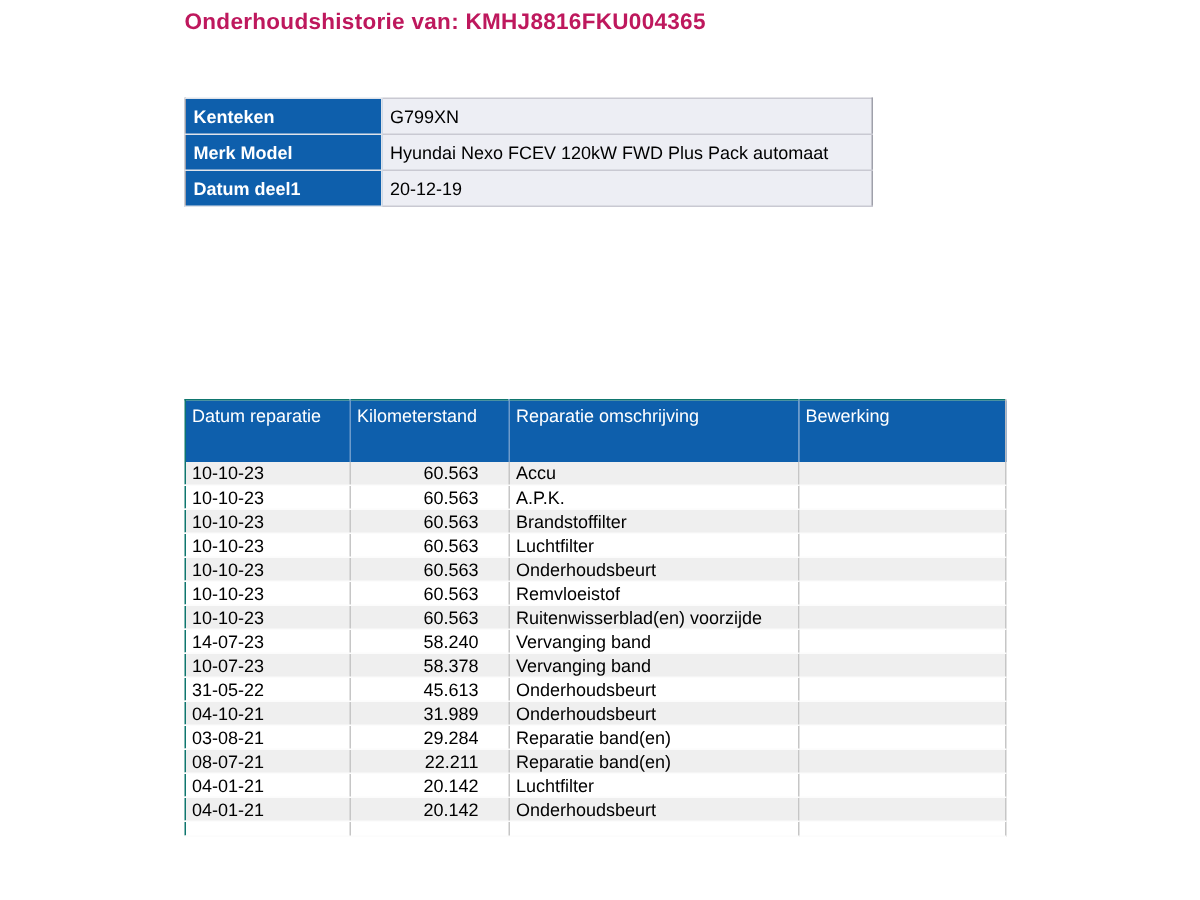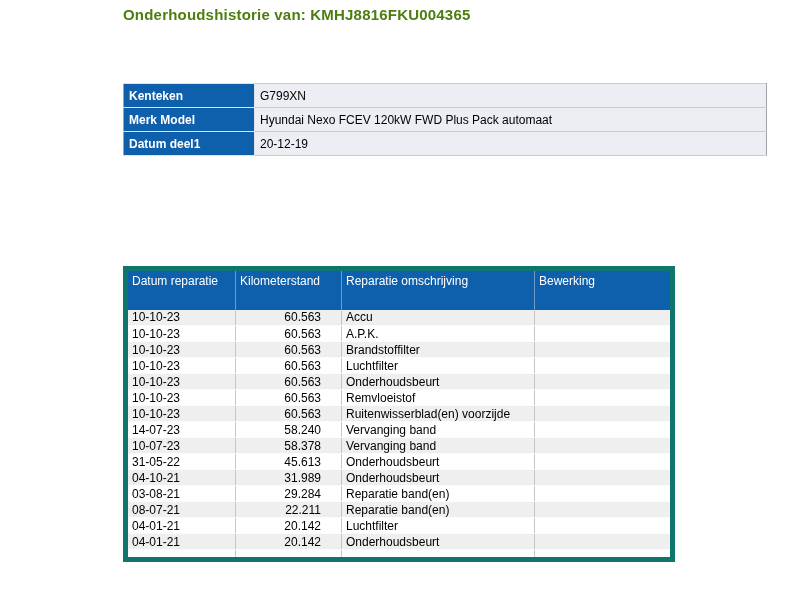--- a/index.html
+++ b/index.html
@@ -12,44 +12,44 @@
   *{box-sizing:border-box;}
   html,body{margin:0;padding:0;}
   body{
     width:800px;height:600px;overflow:hidden;background:#ffffff;
     font-family:"Liberation Sans", sans-serif;color:#000000;
   }
   .page{position:relative;width:800px;height:600px;background:#ffffff;}
 
   .title{
     position:absolute;left:123px;top:6px;margin:0;
-    font-size:15px;font-weight:bold;color:#4d7c0f;letter-spacing:0.2px;
+    font-size:15px;font-weight:bold;color:#be185d;letter-spacing:0.2px;
   }
 
   
   .vehicle-table{
-    position:absolute;left:123px;top:83px;width:644px;
+    position:absolute;left:123px;top:65px;width:459px;
     border-collapse:collapse;table-layout:fixed;font-size:12px;
     border:1px solid #9fa0aa;
   }
   .vehicle-table td{height:24px;vertical-align:middle;padding:0 4px 0 5px;}
   .vehicle-table td.vlabel{
     width:131px;background:var(--header-blue);color:var(--header-text);
     font-weight:bold;border:1px solid #dfe3ea;border-left:1px solid #9fa0aa;
   }
   .vehicle-table td.vvalue{
     background:var(--vehicle-value-bg);
     border:1px solid #c9c9d2;border-right:1px solid #9fa0aa;margin-top:36px;
   }
 
   
   .history-table{
     position:absolute;left:123px;top:266px;width:547px;
     border-collapse:collapse;table-layout:fixed;font-size:12px;
-    border:5px solid #0f766e;
+    border:1px solid #0f766e;
   }
   .history-table thead th{
     background:var(--header-blue);color:var(--header-text);
     font-weight:normal;text-align:left;vertical-align:top;
     height:41px;padding:3px 0 0 4px;
     border-right:1px solid #6d9bcb;
   }
   .history-table thead th:last-child{border-right:1px solid #b9b9c0;}
   .history-table tbody td{
     height:16px;padding:0 3px 0 4px;vertical-align:middle;

